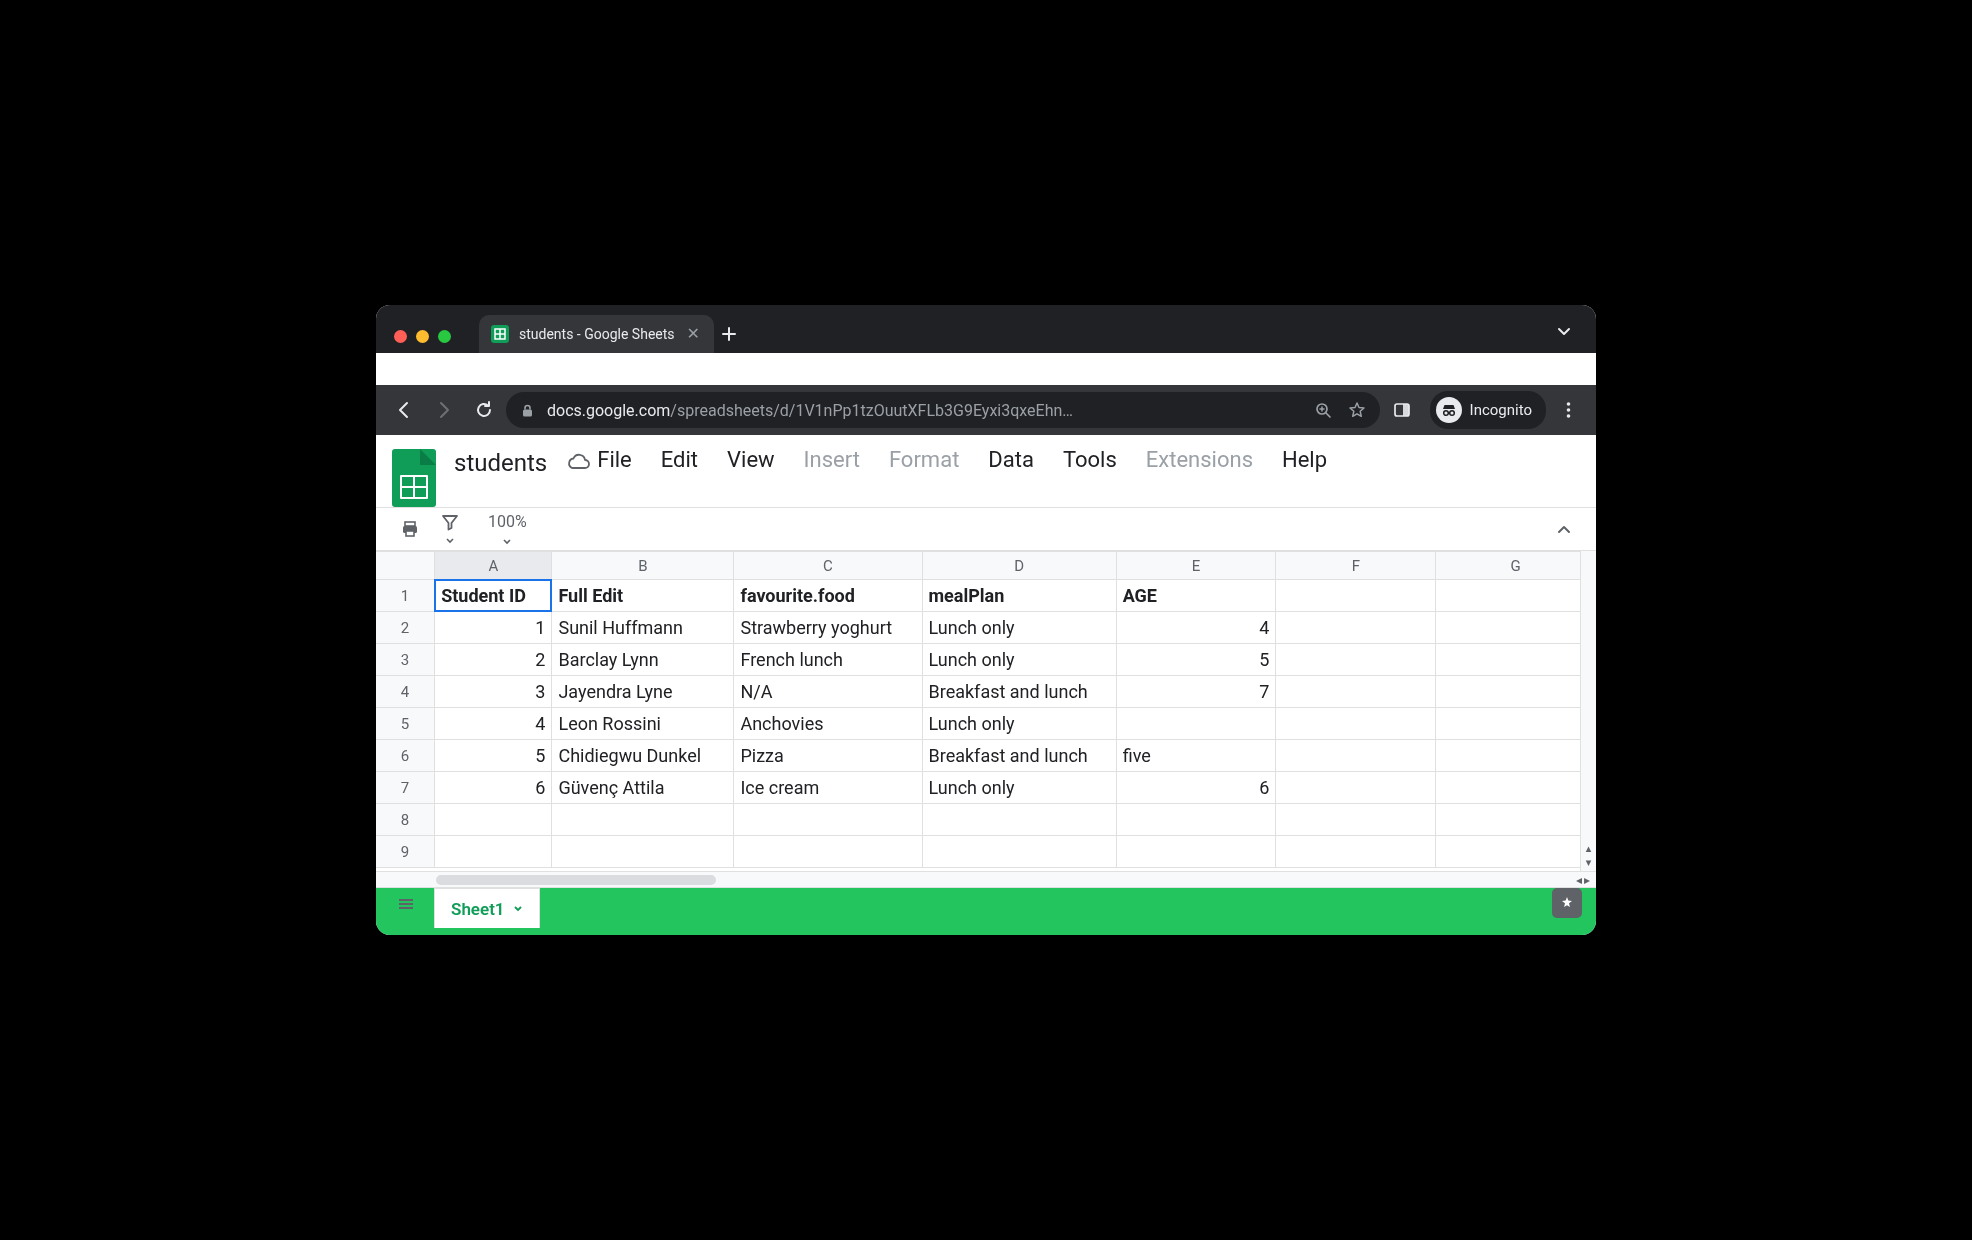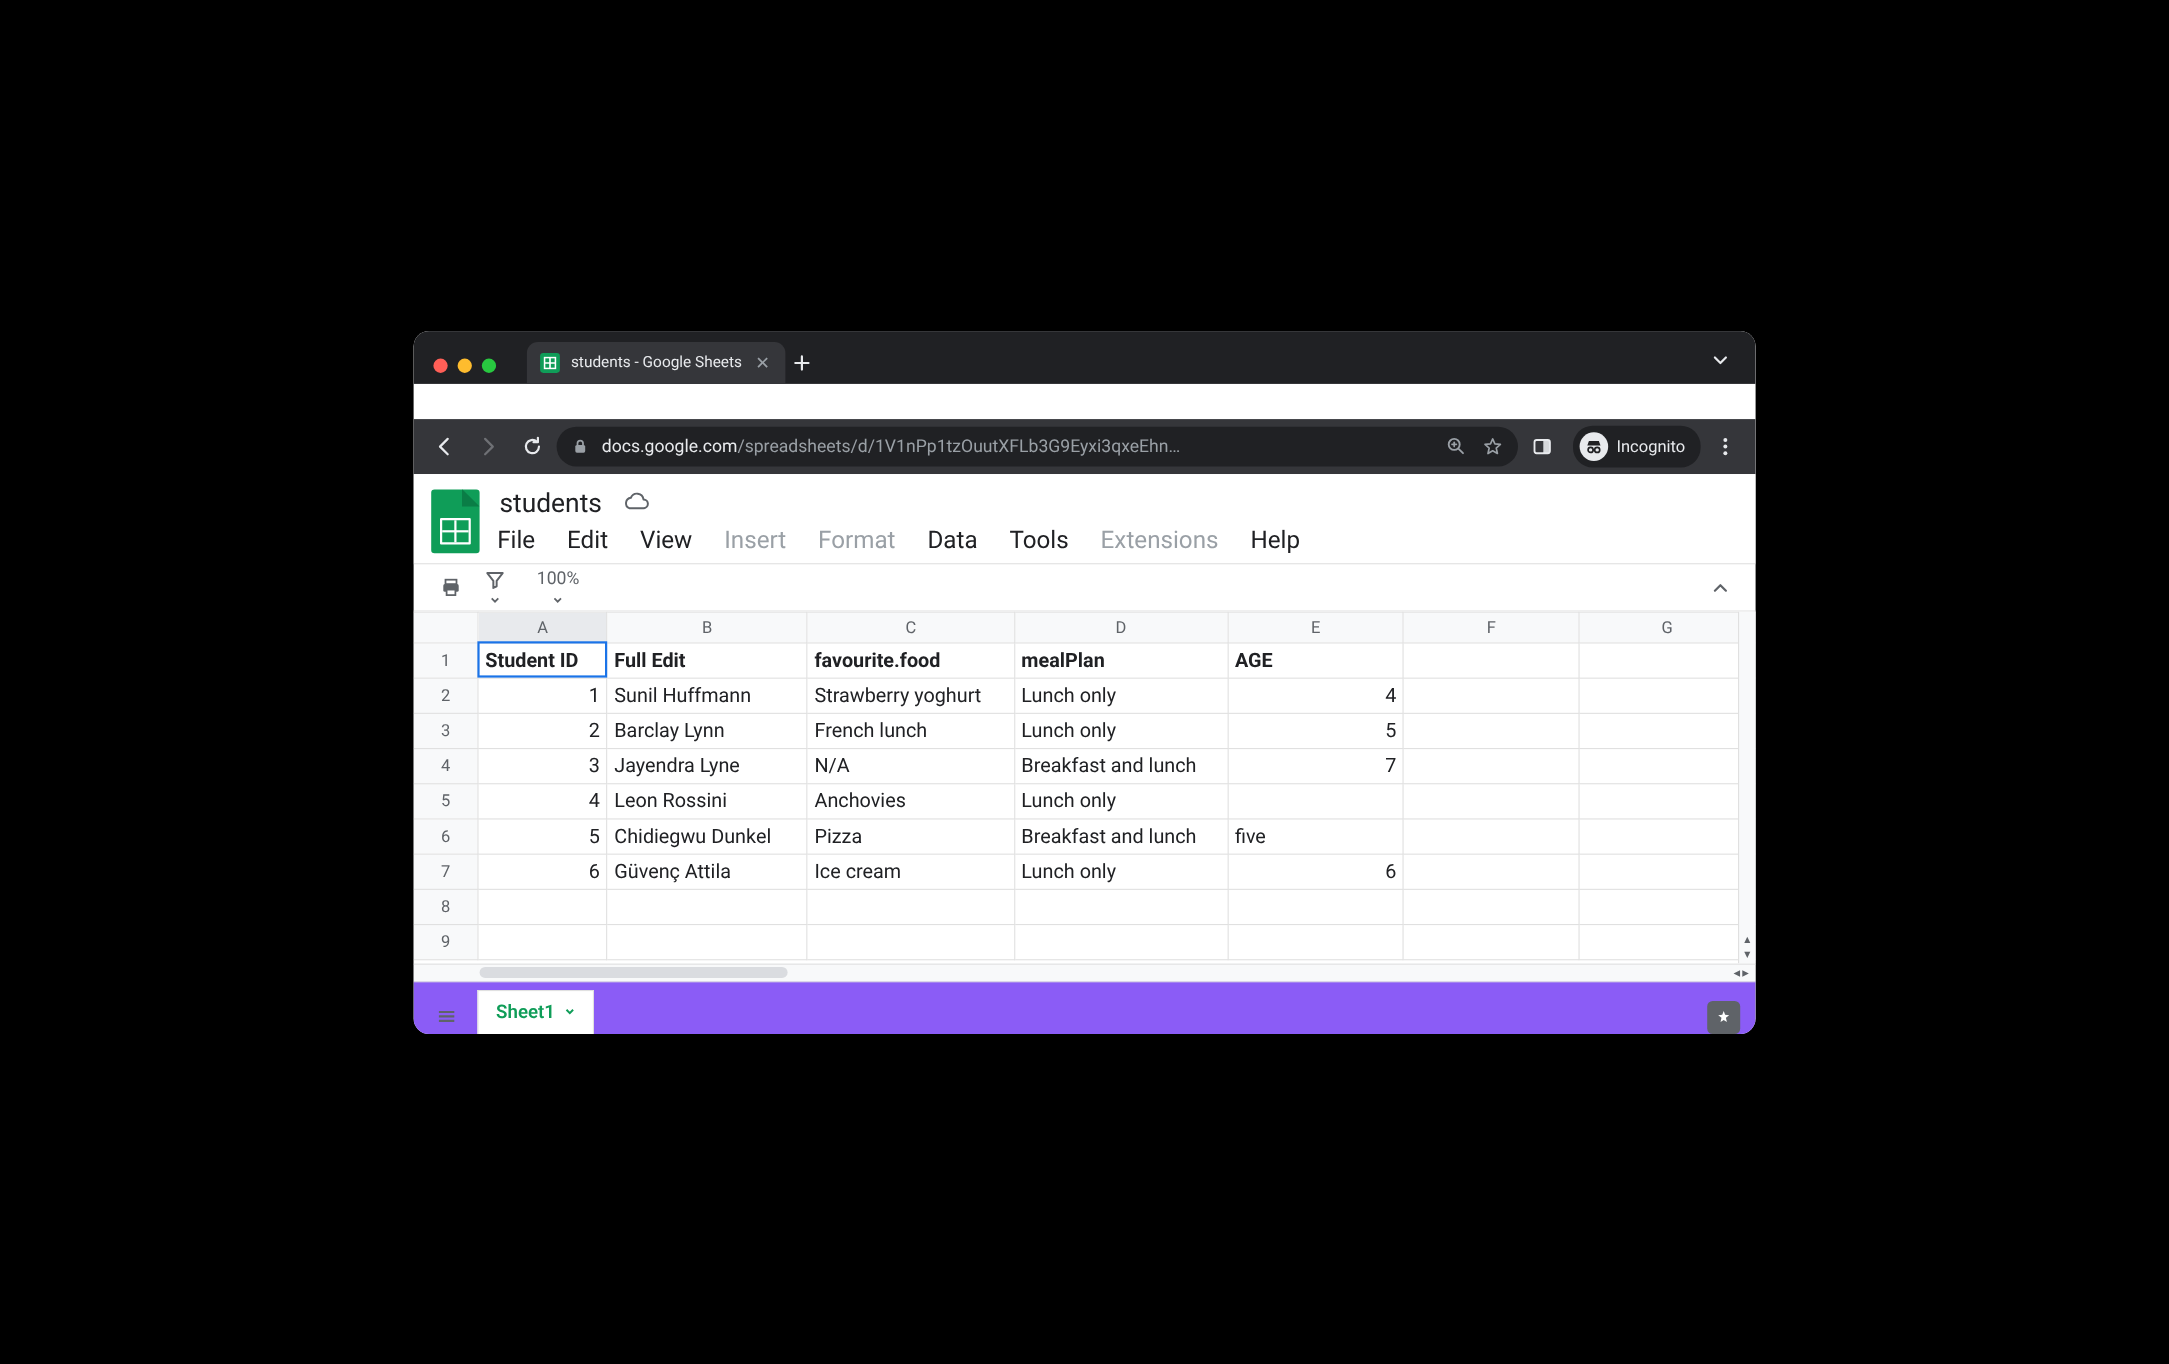--- a/index.html
+++ b/index.html
@@ -219,21 +219,21 @@
       transform: translateX(-50%);
     }
     .sheets-logo .grid::after {
       content: "";
       position: absolute;
       top: 50%; left: 0; right: 0;
       height: 2px; background: #fff;
       transform: translateY(-50%);
     }
 
-    .doc-head { display: flex; flex-direction: column; gap: 4px; }
+    .doc-head { display: flex; flex-direction: row; gap: 4px; }
     .doc-title-row { display: flex; align-items: center; gap: 14px; }
     .doc-title {
       font-size: 24px;
       color: #202124;
       padding: 2px 4px;
     }
     .cloud-icon { color: #5f6368; }
     .menu-bar { display: flex; gap: 29px; font-size: 22px; color: #202124; padding: 2px 0 8px 2px; }
     .menu-bar .menu-item { cursor: pointer; }
     .menu-bar .menu-item.muted { color: #9aa0a6; }
@@ -402,24 +402,24 @@
       align-items: center;
       font-size: 11px;
       color: #5f6368;
       gap: 1px;
       padding-bottom: 2px;
     }
 
     
     .sheet-tabs {
       display: flex;
-      align-items: flex-end;
+      align-items: flex-start;
       height: 48px;
       border-top: 1px solid #e0e0e0;
-      background: #8b5cf6;
+      background: #22c55e;
       padding: 0 14px;
       gap: 12px;
     }
     .all-sheets-btn {
       width: 32px;
       height: 32px;
       display: flex;
       align-items: center;
       justify-content: center;
       color: #5f6368;

